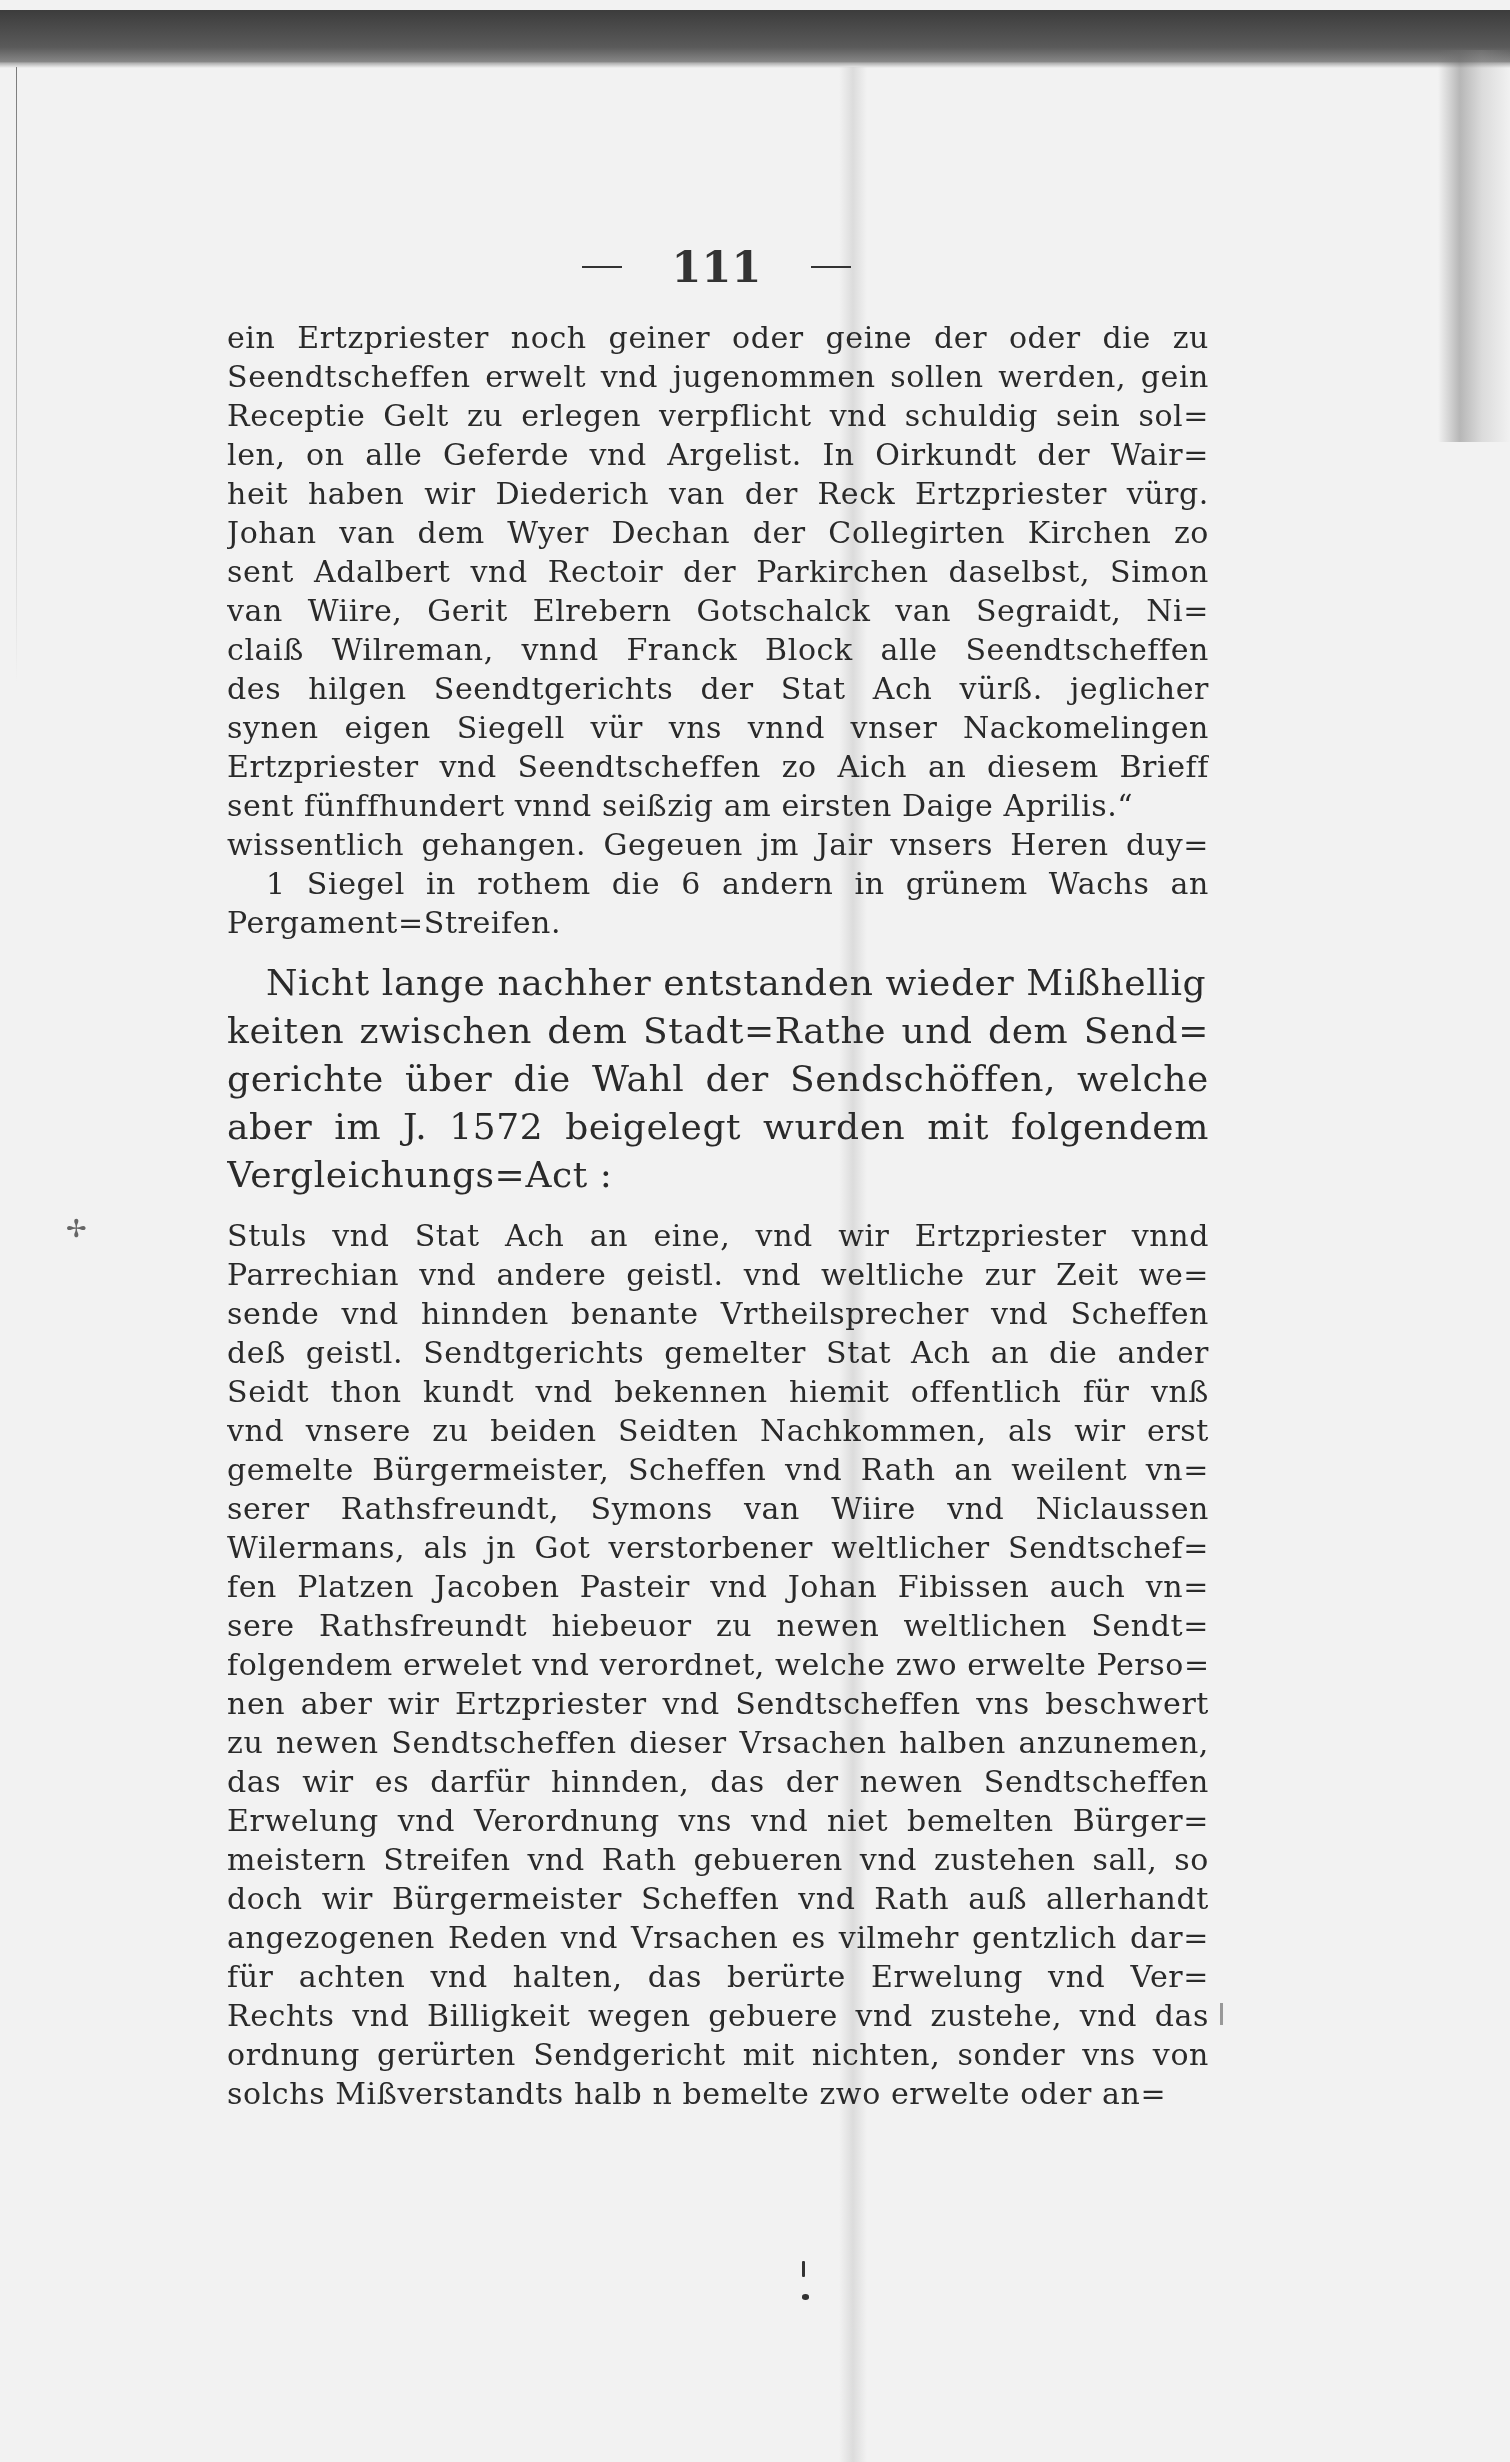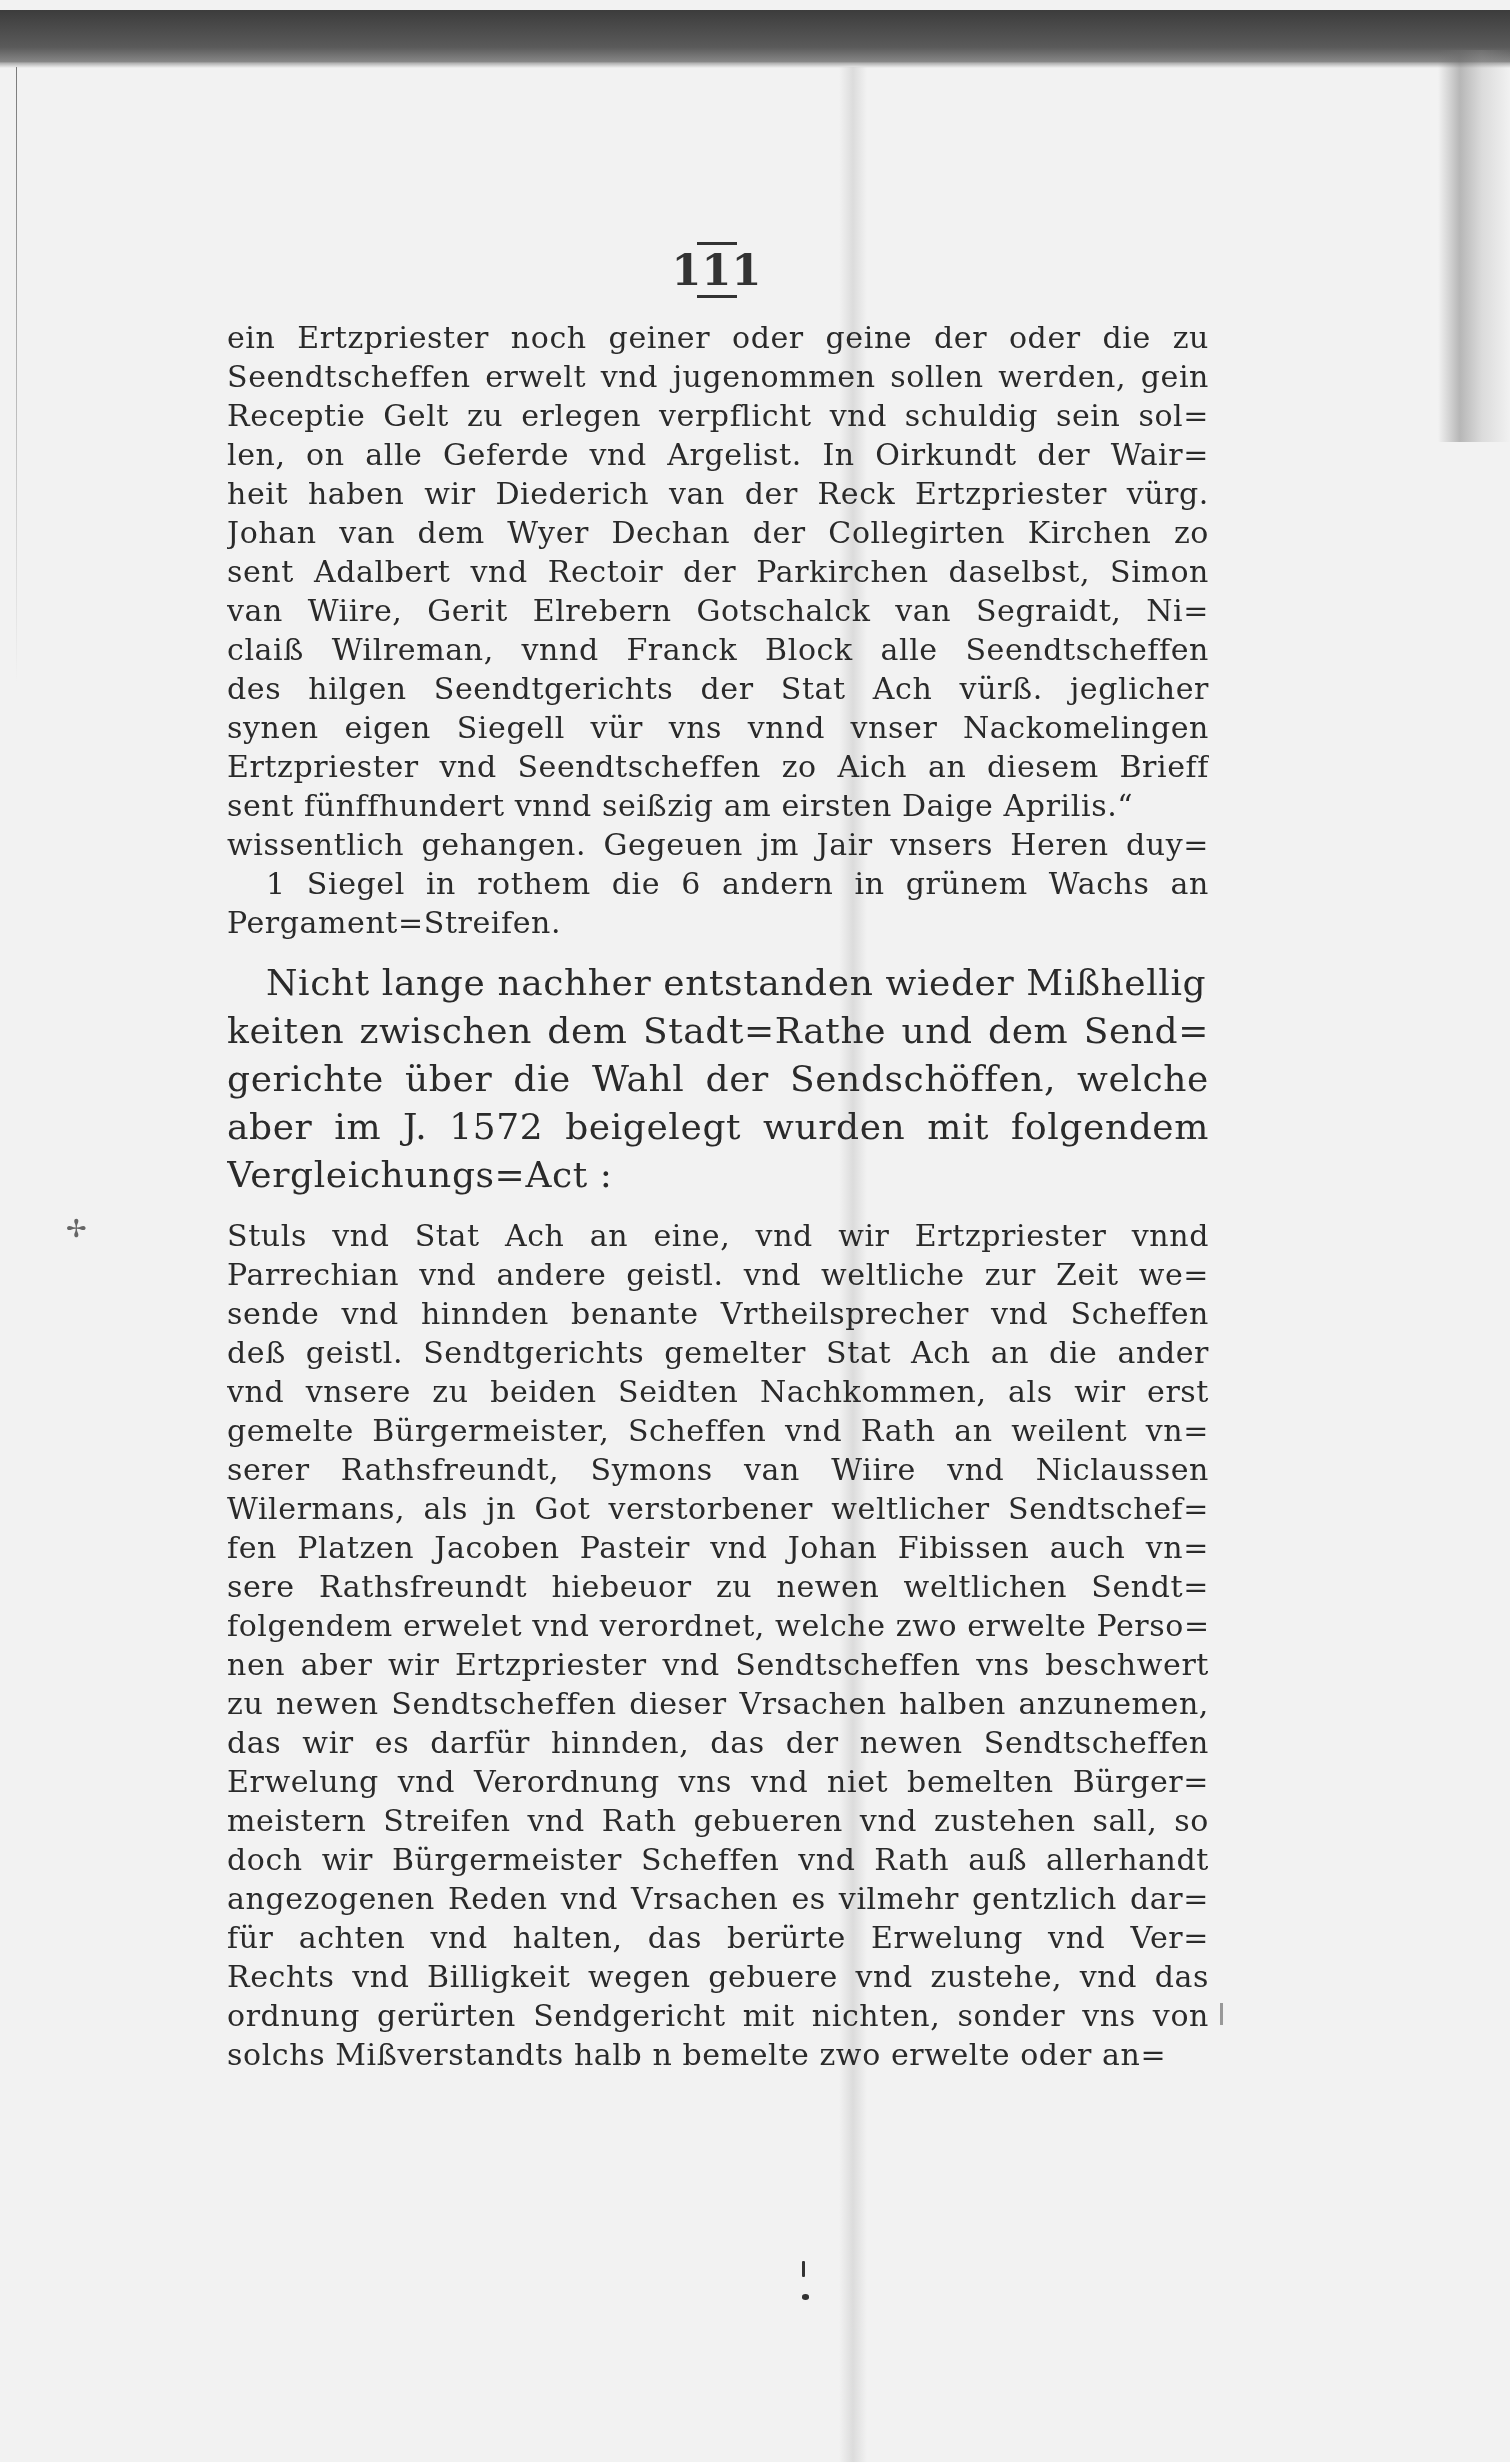--- a/index.html
+++ b/index.html
@@ -25,21 +25,21 @@
     position: absolute; left: 1438px; top: 50px; width: 73px; height: 392px;
     background: linear-gradient(90deg, rgba(120,120,120,0.0), rgba(110,110,110,0.45) 30%, rgba(150,150,150,0.25) 60%, rgba(230,230,230,0.0));
   }
   .gutter {
     position: absolute; left: 839px; top: 67px; width: 28px; height: 2395px;
     background: linear-gradient(90deg, rgba(220,220,220,0), rgba(205,205,205,0.6), rgba(220,220,220,0));
   }
   .folio {
     position: absolute; top: 242px; left: 582px; width: 269px;
     display: flex; justify-content: space-between; align-items: center;
-    font-size: 43px; font-weight: bold; color: #333; flex-direction: column;
+    font-size: 43px; font-weight: bold; color: #333;
   }
   .folio .dash { display: inline-block; width: 40px; height: 2.8px; background: #333; }
   .text-block {
     position: absolute; left: 227px; top: 318px; width: 982px;
     font-size: 30px; line-height: 39px; letter-spacing: 0.6px;
     text-align: justify;
   }
   .line {
     display: block; white-space: nowrap; text-align-last: justify; text-align: justify;
     height: 39px; overflow: hidden;
@@ -102,20 +102,21 @@
       <span class="line">gerichte über die Wahl der Sendschöffen, welche</span>
       <span class="line">aber im J. 1572 beigelegt wurden mit folgendem</span>
       <span class="line last">Vergleichungs=Act :</span>
     </div>
     <div class="para-gap"></div>
     <div class="para">
       <span class="line">Stuls vnd Stat Ach an eine, vnd wir Ertzpriester vnnd</span>
       <span class="line">Parrechian vnd andere geistl. vnd weltliche zur Zeit we=</span>
       <span class="line">sende vnd hinnden benante Vrtheilsprecher vnd Scheffen</span>
       <span class="line">deß geistl. Sendtgerichts gemelter Stat Ach an die ander</span>
+      <span class="line">Seidt thon kundt vnd bekennen hiemit offentlich für vnß</span>
       <span class="line">vnd vnsere zu beiden Seidten Nachkommen, als wir erst</span>
       <span class="line">gemelte Bürgermeister, Scheffen vnd Rath an weilent vn=</span>
       <span class="line">serer Rathsfreundt, Symons van Wiire vnd Niclaussen</span>
       <span class="line">Wilermans, als jn Got verstorbener weltlicher Sendtschef=</span>
       <span class="line">fen Platzen Jacoben Pasteir vnd Johan Fibissen auch vn=</span>
       <span class="line">sere Rathsfreundt hiebeuor zu newen weltlichen Sendt=</span>
       <span class="line">folgendem erwelet vnd verordnet, welche zwo erwelte Perso=</span>
       <span class="line">nen aber wir Ertzpriester vnd Sendtscheffen vns beschwert</span>
       <span class="line">zu newen Sendtscheffen dieser Vrsachen halben anzunemen,</span>
       <span class="line">das wir es darfür hinnden, das der newen Sendtscheffen</span>

